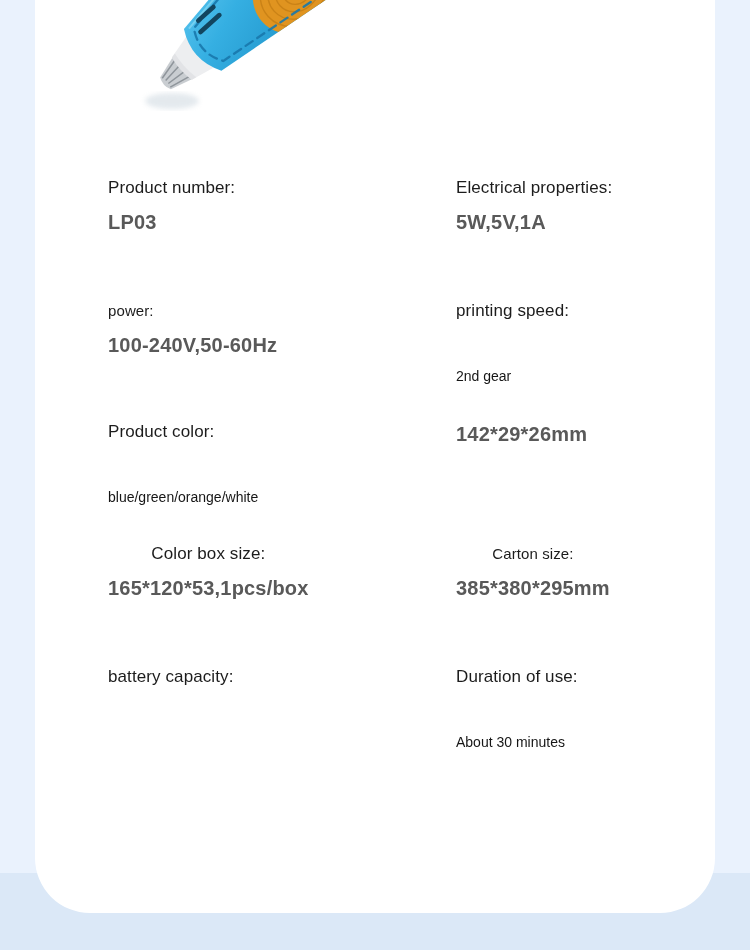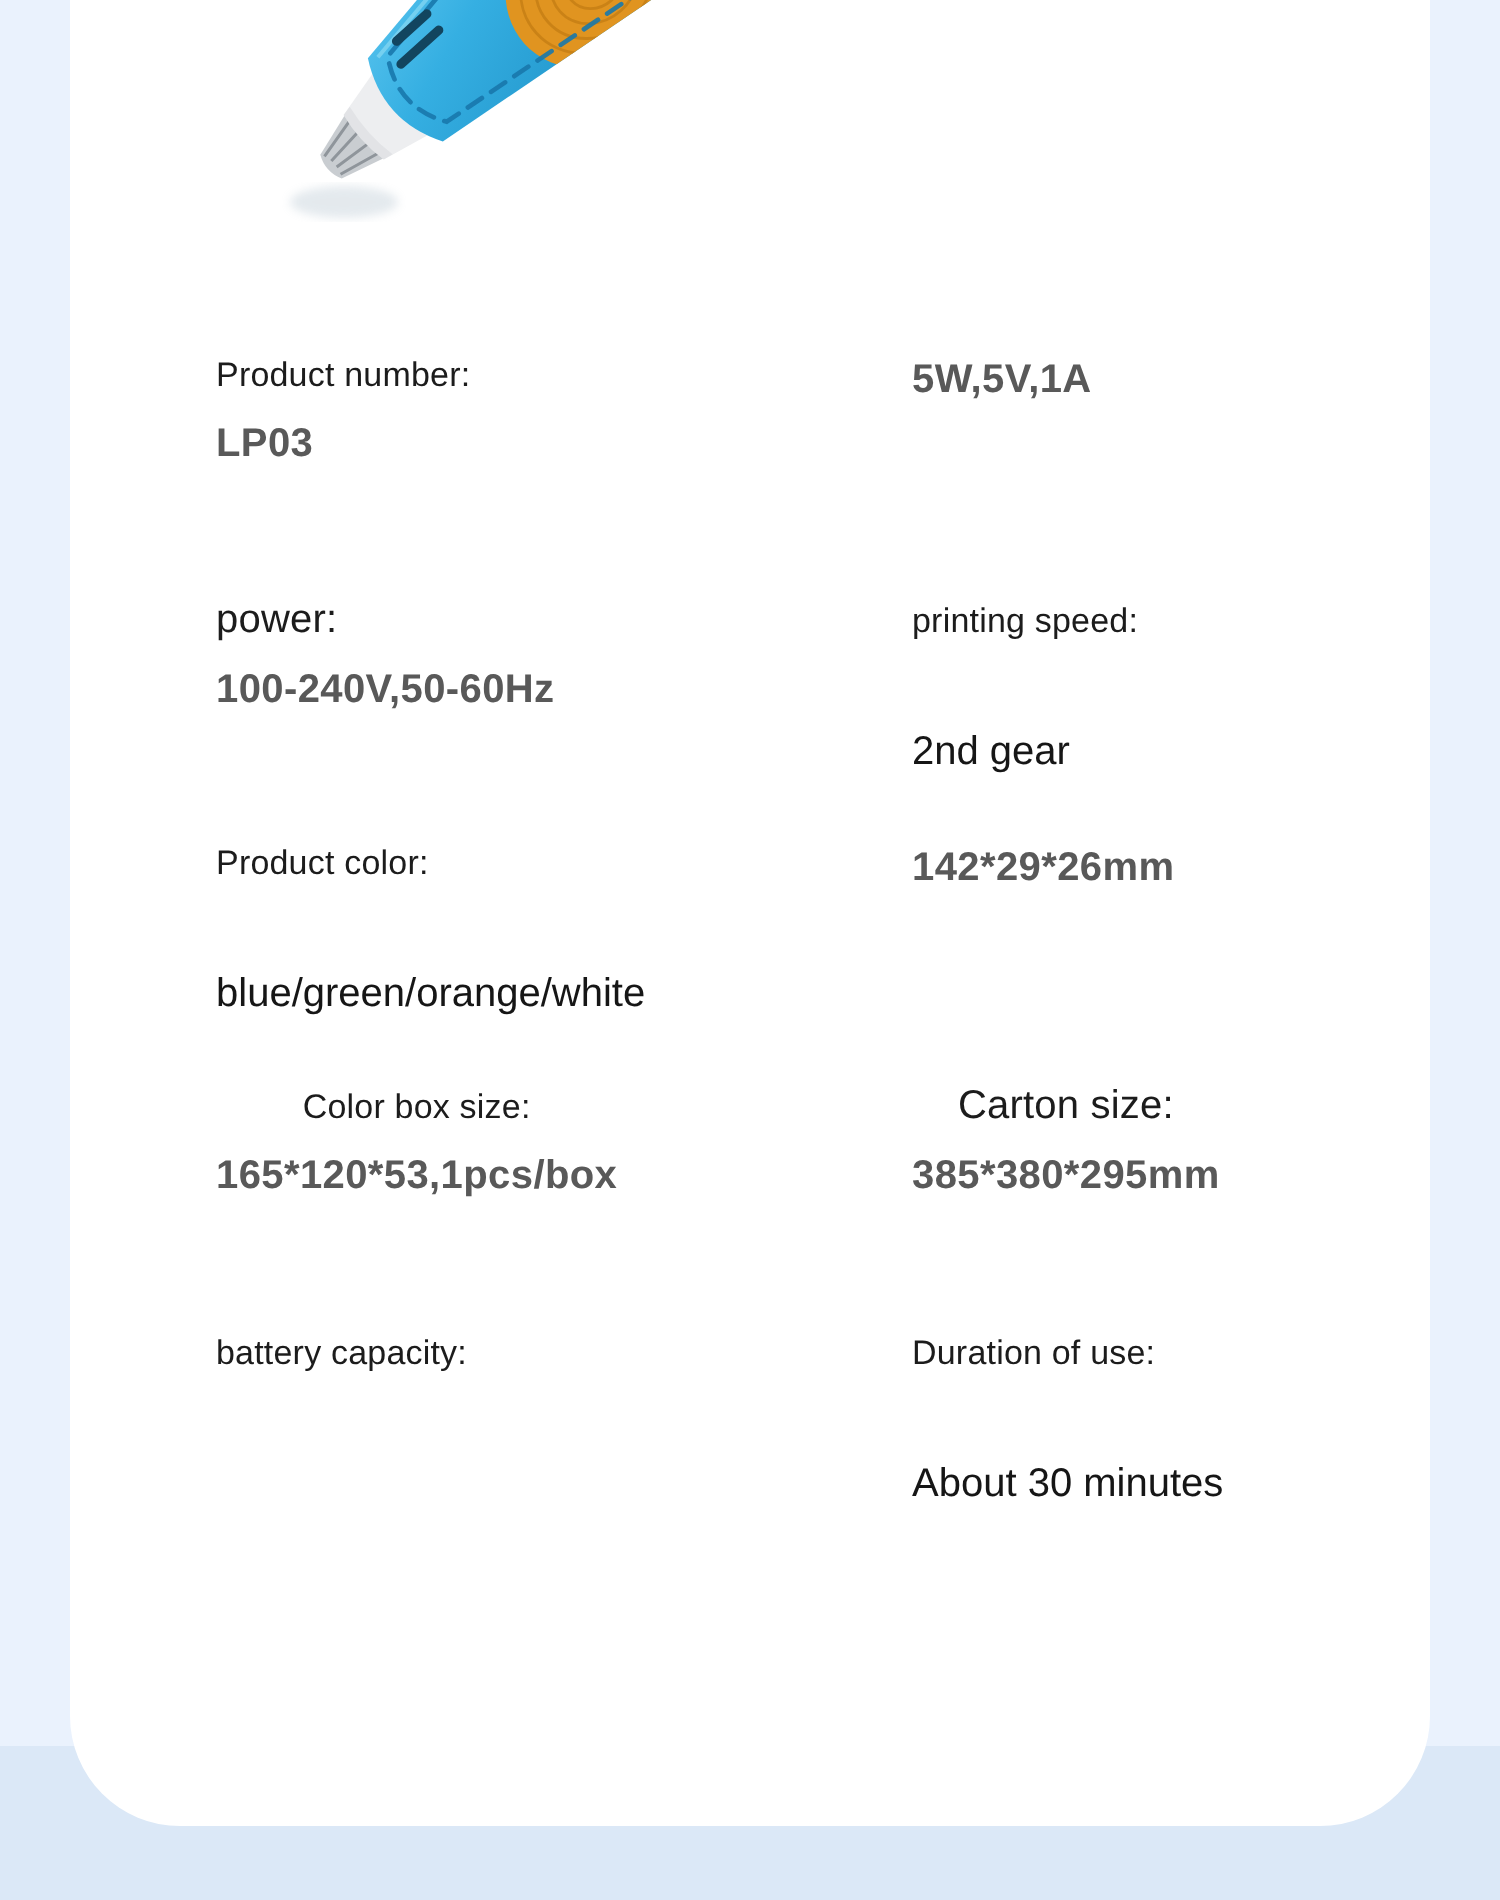--- a/index.html
+++ b/index.html
@@ -37,30 +37,30 @@
   }
 
   .cell { position: absolute; }
   .cell .lbl {
     font-size: 17px;
     line-height: 21px;
     color: #1c1c1c;
     margin-bottom: 11px;
     letter-spacing: 0.1px;
   }
-  .cell .lbl.sm { font-size: 20px; }
+  .cell .lbl.sm { font-size: 15px; }
   .cell .val.gray {
     font-size: 20px;
     line-height: 27px;
     font-weight: 700;
     color: #595959;
     letter-spacing: 0.2px;
   }
   .cell .val.dark {
-    font-size: 20px;
+    font-size: 14px;
     line-height: 25px;
     font-weight: 400;
     color: #161616;
     margin-top: 43px;
   }
 
   
   .c-left  { left: 73px; }
   .c-right { left: 421px; }
   .r1 { top: 177px; }
@@ -123,20 +123,21 @@
           <rect x="56" y="-17" width="30" height="4.6" rx="2.3" fill="#12455f"></rect>
         </g>
       </svg>
     </div>
 
     <div class="cell c-left r1">
       <div class="lbl">Product number:</div>
       <div class="val gray">LP03</div>
     </div>
     <div class="cell c-right r1">
+      <div class="lbl">Electrical properties:</div>
       <div class="val gray">5W,5V,1A</div>
     </div>
 
     <div class="cell c-left r2">
       <div class="lbl sm">power:</div>
       <div class="val gray">100-240V,50-60Hz</div>
     </div>
     <div class="cell c-right r2">
       <div class="lbl">printing speed:</div>
       <div class="val dark">2nd gear</div>

